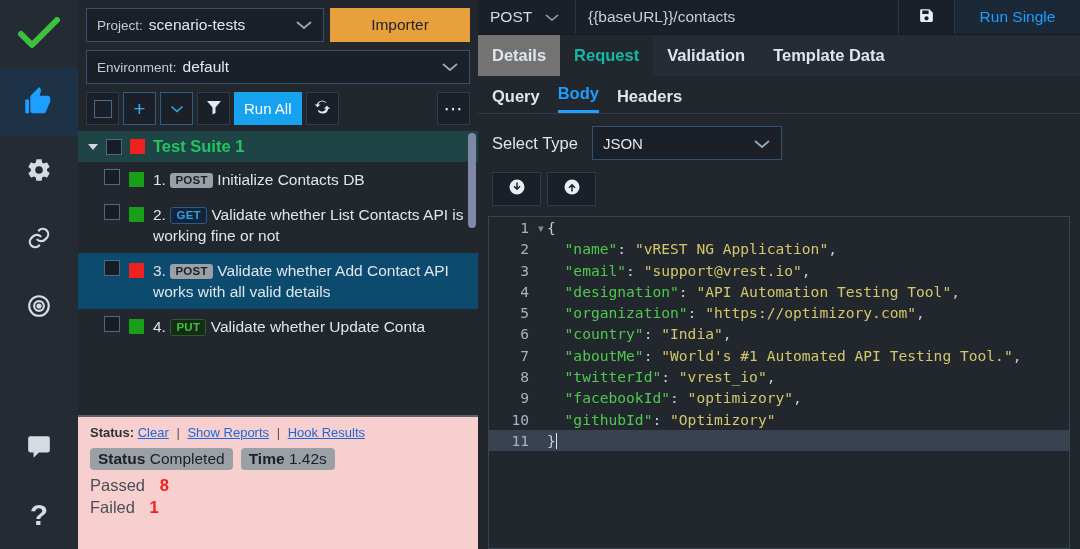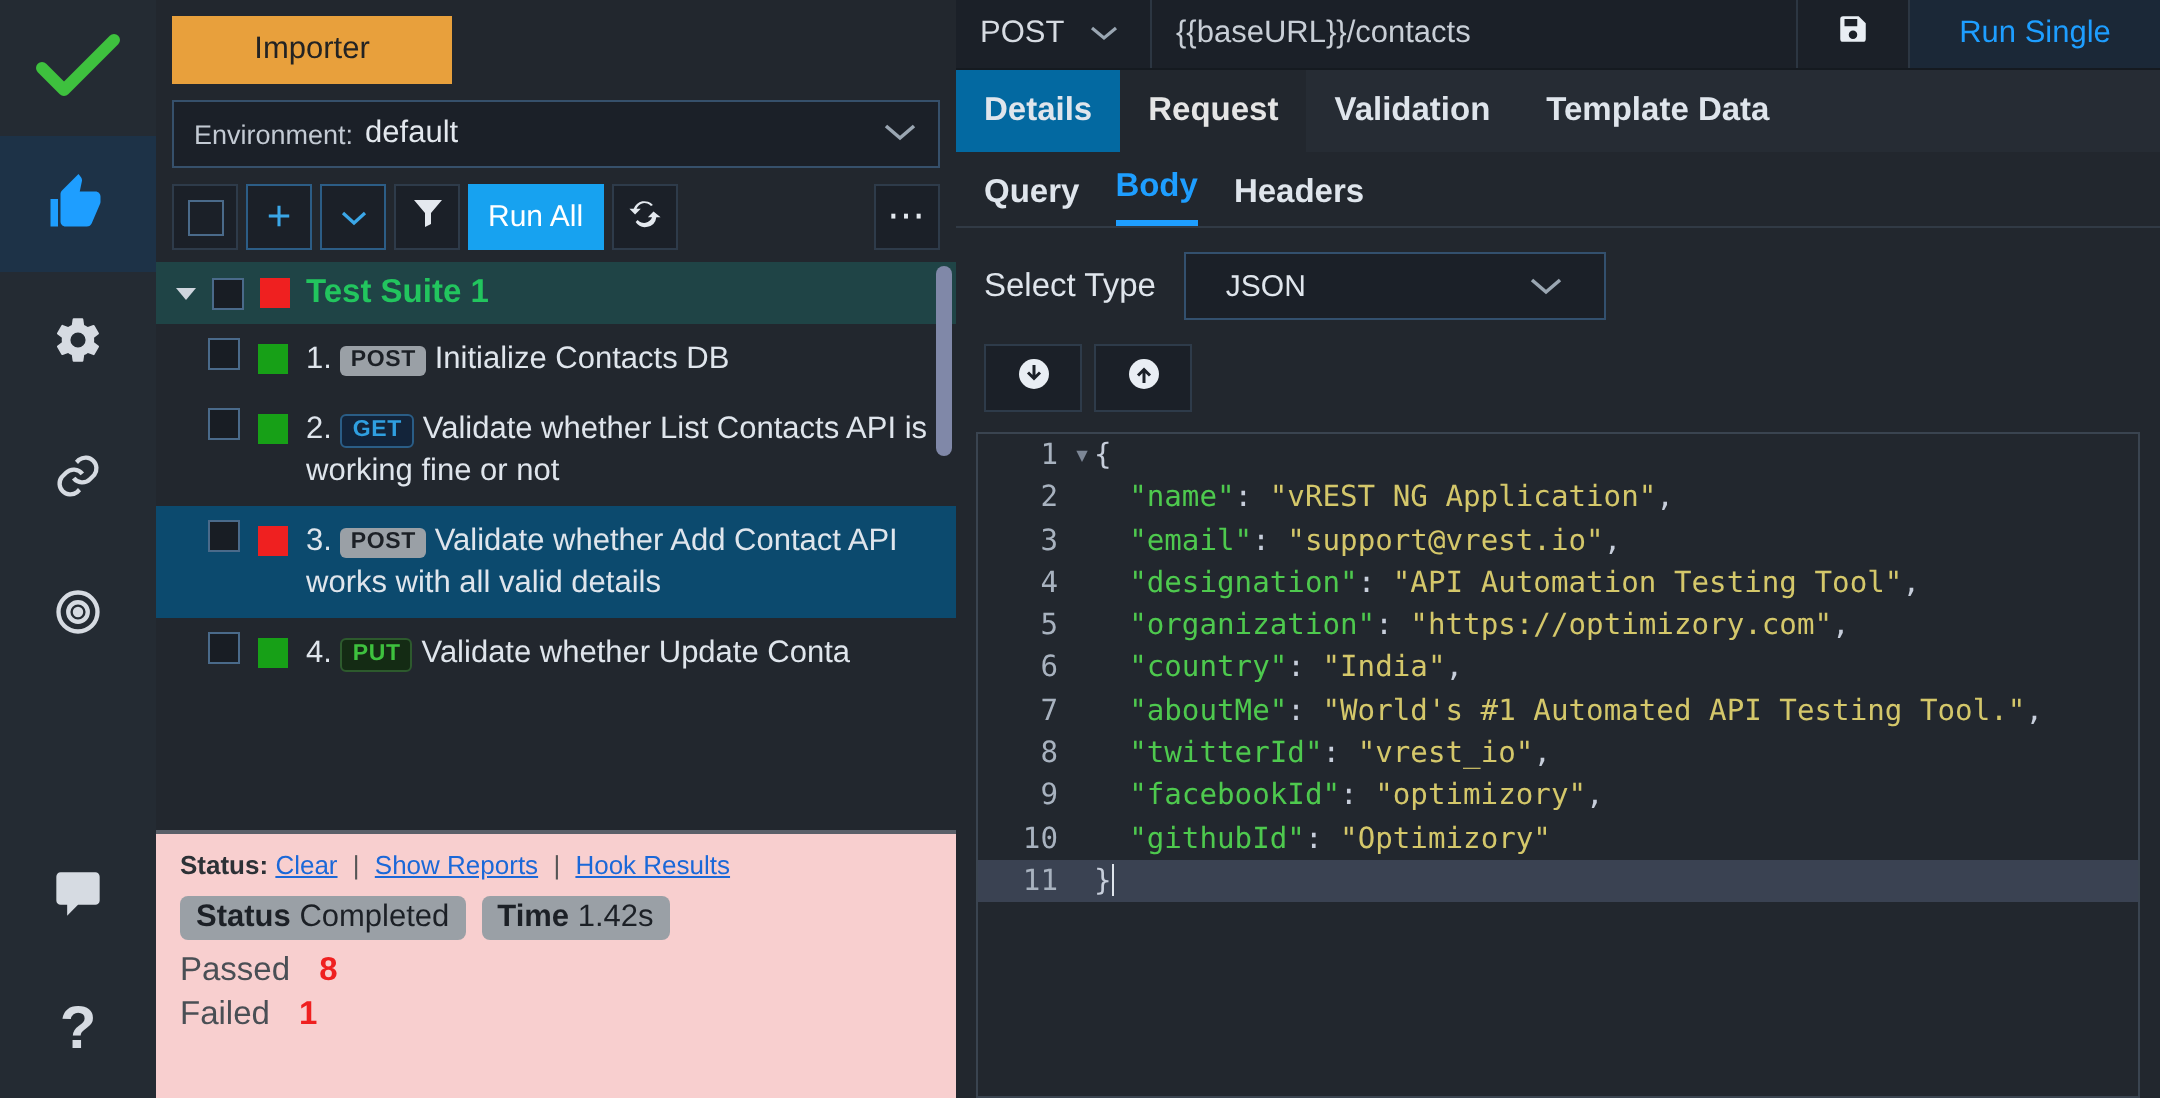--- a/index.html
+++ b/index.html
@@ -143,37 +143,37 @@
   .run-single {
     width: 125px; background: #1b2837; color: #1e9eff; font-size: 15.5px;
     display: flex; align-items: center; justify-content: center;
   }
 
   .tabs { display: flex; height: 41px; align-items: stretch; background:#262c34; }
   .tab {
     display: flex; align-items: center; padding: 0 14px;
     font-size: 16.5px; color: #dfe5ec; font-weight: bold;
   }
-  .tab.shade { background: #0369a1; }
-  .tab.active { background: #22272e; color: #e5e5e5; text-align: right; }
+  .tab.shade { background: #737373; }
+  .tab.active { background: #22272e; color: #14b8a6; text-align: right; }
 
   .subtabs {
     display: flex; gap: 18px; padding: 0 14px; height: 38px;
     align-items: flex-end; border-bottom: 1px solid #313a45;
   }
   .subtab {
     font-size: 16.5px; color: #dfe5ec; font-weight: bold; padding-bottom: 7px;
   }
   .subtab.active { color: #1e9eff; border-bottom: 3px solid #1e9eff; }
 
   .type-row { display: flex; align-items: center; gap: 14px; padding: 12px 14px 0 14px; }
   .type-label { color: #dfe5ec; font-size: 16.5px; }
   .type-select {
-    width: 211px; height: 34px; background: #1b2028; border: 1px solid #33506e;
-    display: flex; align-items: center; padding: 0 20px; color: #dfe5ec; font-size: 15px;
+    width: 190px; height: 34px; background: #1b2028; border: 1px solid #33506e;
+    display: flex; align-items: center; padding: 0 10px; color: #dfe5ec; font-size: 15px;
   }
   .btn-row { display: flex; gap: 6px; padding: 12px 14px 10px 14px; }
   .sq-btn {
     width: 49px; height: 34px; background: #1b2028; border: 1px solid #2e3b4a;
     display: flex; align-items: center; justify-content: center;
   }
   .save-btn {
     width: 72px; height: 34px; background: #1b2837; border: 1px solid #2c5d86;
     color: #1e9eff; font-size: 15.5px; display: flex;
     align-items: center; justify-content: center;
@@ -255,20 +255,29 @@
       </span>
     </div>
     <div class="rail-item">
       <span style="color:#d6dbe2;font-size:30px;font-weight:bold;font-family:'Liberation Sans',sans-serif;">?</span>
     </div>
   </div>
 
   <div class="left">
     <div class="left-top">
       <div class="row">
+        <div class="select-box">
+          <span class="lbl">Project:</span>
+          <span class="val">scenario-tests</span>
+          <span class="chev">
+            <svg width="18" height="10" viewBox="0 0 18 10">
+                <path d="M2 2 L9 8 L16 2" stroke="#9aa6b2" stroke-width="1.8" fill="none"></path>
+              </svg>
+          </span>
+        </div>
         <div class="importer-btn">Importer</div>
       </div>
 
       <div class="select-box env-box">
         <span class="lbl">Environment:</span>
         <span class="val">default</span>
         <span class="chev">
           <svg width="18" height="10" viewBox="0 0 18 10">
               <path d="M2 2 L9 8 L16 2" stroke="#9aa6b2" stroke-width="1.8" fill="none"></path>
             </svg>

